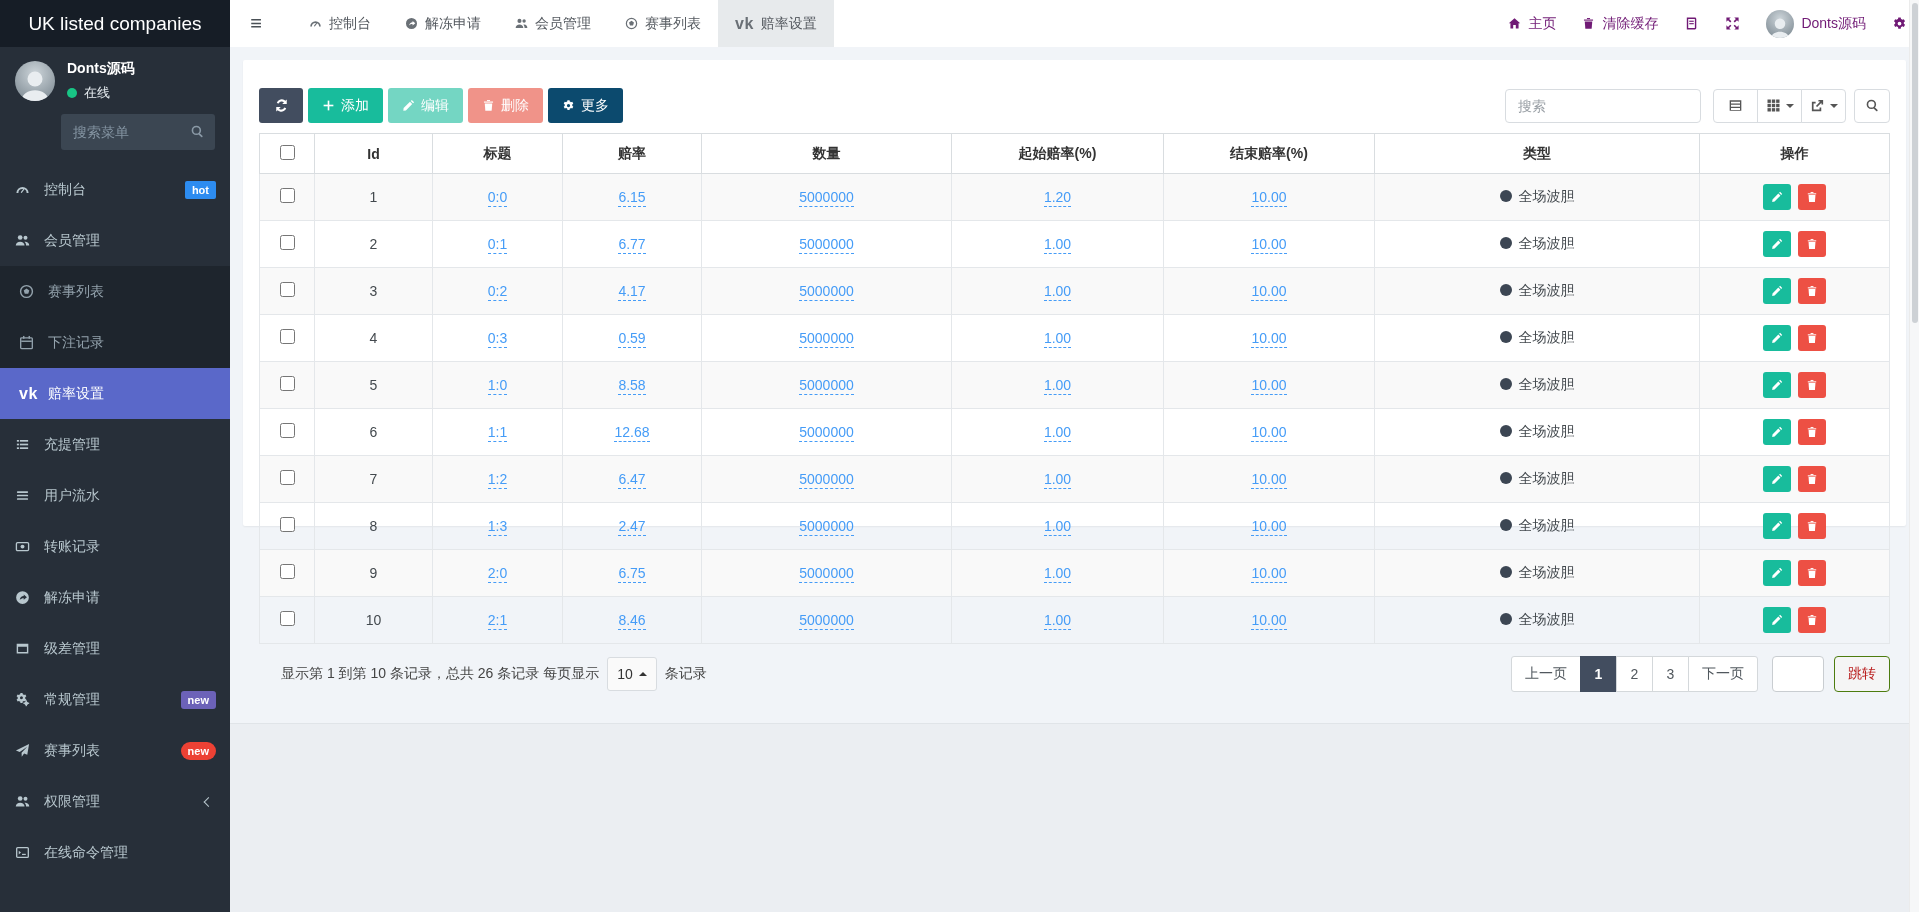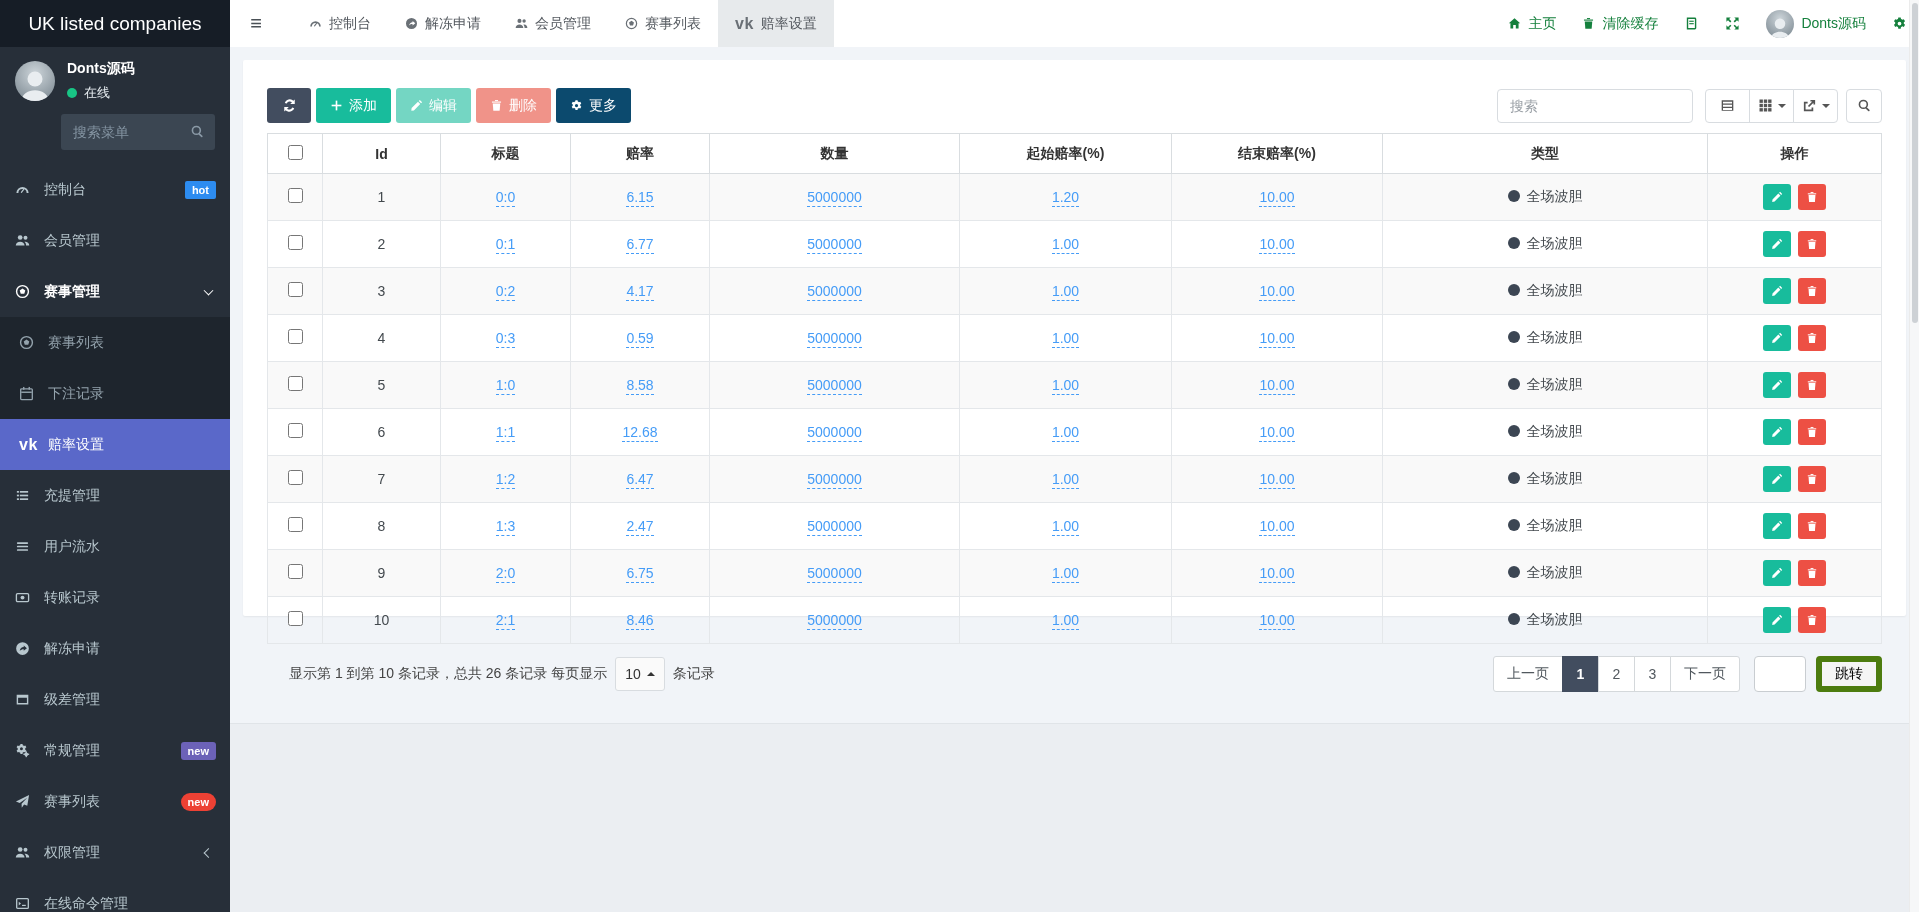--- a/index.html
+++ b/index.html
@@ -40,25 +40,25 @@
   .vk { font-weight:bold; font-size:16px; letter-spacing:.5px; }
 
   
   .main { flex:1; min-width:0; display:flex; flex-direction:column; }
   .topnav { height:47px; flex:none; background:#fff; display:flex; align-items:stretch; }
   .hamburger { width:52px; display:flex; align-items:center; justify-content:center; color:#4a5056; font-size:20px; cursor:pointer; }
   .tabs { display:flex; margin-left:10px; }
   .tab { display:flex; align-items:center; gap:7px; padding:0 17px; color:#54595f; cursor:pointer; }
   .tab .t-ico { color:#6a7076; display:flex; }
   .tab.active { background:#e7eaec; }
-  .nav-right { margin-left:auto; display:flex; align-items:center; gap:26px; padding-right:12px; color:#15803d; }
+  .nav-right { margin-left:auto; display:flex; align-items:center; gap:26px; padding-right:12px; color:#701a75; }
   .nav-item { display:flex; align-items:center; gap:7px; cursor:pointer; }
 
   .content { flex:none; height:676px; background:#f1f4f8; padding:13px; }
-  .card { background:#fff; height:556px; border-radius:2px; padding:0 24px; box-shadow:0 1px 2px rgba(0,0,0,.06); }
+  .card { background:#fff; height:466px; border-radius:2px; padding:0 16px; box-shadow:0 1px 2px rgba(0,0,0,.06); }
 
   
   .toolbar { display:flex; align-items:center; padding-top:28px; }
   .btn { height:35px; border:none; border-radius:3px; color:#fff; font-size:14px; padding:0 14px; display:inline-flex; align-items:center; gap:6px; cursor:pointer; margin-right:5px; }
   .btn-refresh { background:#424d5f; width:44px; justify-content:center; padding:0; }
   .btn-add { background:#18bc9c; }
   .btn-edit { background:#18bc9c; opacity:.6; }
   .btn-del { background:#e74c3c; opacity:.6; }
   .btn-more { background:#0c4a6e; }
   .toolbar-right { margin-left:auto; display:flex; align-items:center; }
@@ -89,21 +89,21 @@
   .pg-row { display:flex; align-items:center; margin-top:12px; color:#444; }
   .pg-info { display:flex; align-items:center;margin-left:22px; }
   .page-size { height:34px; min-width:46px; border:1px solid #d8dce0; background:#fafafa; border-radius:3px; display:inline-flex; align-items:center; justify-content:center; gap:6px; padding:0 9px; margin:0 8px; cursor:pointer; color:#333; }
   .pg-right { margin-left:auto; display:flex; align-items:center; }
   .pg-btns { display:flex; }
   .pg-btn { min-width:37px; height:36px; padding:0 13px; display:flex; align-items:center; justify-content:center; background:#fff; border:1px solid #d4d8db; margin-left:-1px; color:#51585e; cursor:pointer; }
   .pg-btn.first { border-radius:3px 0 0 3px; margin-left:0; }
   .pg-btn.last { border-radius:0 3px 3px 0; }
   .pg-btn.active { background:#424d5f; border-color:#424d5f; color:#fff; font-weight:bold; }
   .jump-input { width:52px; height:36px; border:1px solid #c9cdd1; border-radius:4px; margin-left:14px; outline:none; padding:0 8px; }
-  .jump-btn { height:36px; padding:0 13px; background:#f5f5f5; border:6px solid #4d7c0f; border-radius:4px; margin-left:10px; color:#000000; font-size:14px; cursor:pointer; }
+  .jump-btn { height:36px; padding:0 13px; background:#f5f5f5; border:1px solid #4d7c0f; border-radius:4px; margin-left:10px; color:#b91c1c; font-size:14px; cursor:pointer; }
 
   .body-rest { flex:1; background:#ebeef2; border-top:1px solid #e0e4e8; }
 
   
   .scroll-strip { position:fixed; right:0; top:0; width:10px; height:912px; background:#f6f7f8; border-left:1px solid #ebebeb; }
   .scroll-thumb { position:absolute; left:2px; top:3px; width:6px; height:320px; background:#cdd1d5; border-radius:3px; }
 </style>
 </head>
 <body>
 
@@ -152,30 +152,20 @@
       <div class="mi">
         <span class="ico">
             <svg class="svg" viewBox="0 0 16 16">
               <circle cx="5.5" cy="4.8" r="2.5"></circle>
               <path d="M.8 13.4c0-2.6 2.1-4.2 4.7-4.2s4.7 1.6 4.7 4.2z"></path>
               <circle cx="11.2" cy="5" r="2.1"></circle>
               <path d="M11.5 9.2c2.1.3 3.7 1.7 3.7 4.2h-3.4c0-1.8-.6-3.2-1.7-4z"></path>
             </svg>
           </span>
         <span>会员管理</span>
-      </div>
-      <div class="mi open">
-        <span class="ico">
-            <svg class="svg" viewBox="0 0 16 16">
-              <circle cx="8" cy="8" r="6.3" fill="none" stroke="currentColor" stroke-width="1.5"></circle>
-              <path d="M8 4.7l3 2.2-1.15 3.5h-3.7L5 6.9z"></path>
-            </svg>
-          </span>
-        <span>赛事管理</span>
-        <span class="chev down"></span>
       </div>
 
       <div class="submenu">
         <div class="mi">
           <span class="ico">
               <svg class="svg" viewBox="0 0 16 16">
                 <circle cx="8" cy="8" r="6.3" fill="none" stroke="currentColor" stroke-width="1.5"></circle>
                 <path d="M8 4.7l3 2.2-1.15 3.5h-3.7L5 6.9z"></path>
               </svg>
             </span>

